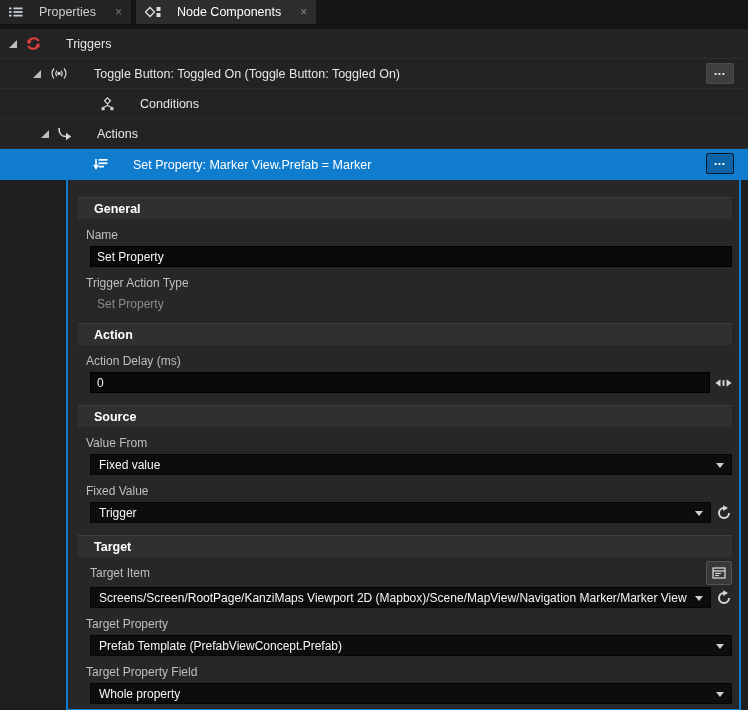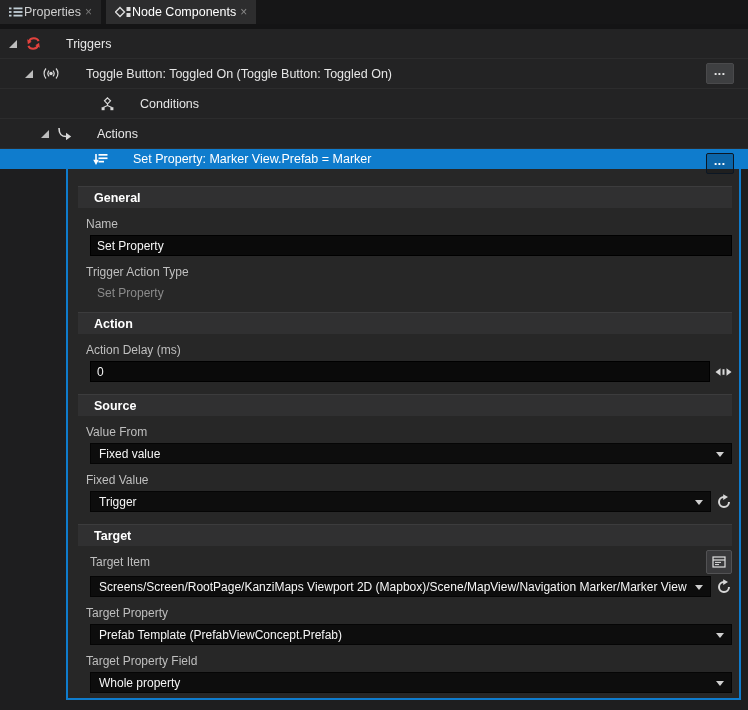--- a/index.html
+++ b/index.html
@@ -6,38 +6,38 @@
   html, body { width: 748px; height: 710px; overflow: hidden; }
   body {
     background: #1e1e1f;
     font-family: "Liberation Sans", sans-serif;
     color: #e4e4e4;
     position: relative;
   }
   
   .tabbar { height: 24px; background: #161617; display: flex; align-items: stretch; }
   .tab {
-    display: flex; align-items: center; gap: 1px;
+    display: flex; align-items: center; gap: 16px;
     padding: 0 9px; margin-right: 5px;
     background: #242425; color: #cfcfcf; font-size: 12.5px;
     cursor: default; white-space: nowrap;
   }
   .tab.active { background: #2d2d2e; color: #ffffff; }
   .tab .close { font-size: 12px; color: #7a7a7a; margin-left: 3px; line-height: 1; }
   .tab.active .close { color: #8a8a8a; }
   .strip { height: 5px; background: #141415; }
 
   
   .tree-row {
     height: 30px; display: flex; align-items: center;
     background: #232324; border-bottom: 1px solid #2c2c2d;
     font-size: 12.5px; color: #e6e6e6; position: relative;
   }
   .tree-row.selected {
-    background: #0f7ccd; border-bottom: none; color: #ffffff; height: 20px;
+    background: #0f7ccd; border-bottom: none; color: #ffffff; height: 31px;
   }
   .tri { width: 10px; height: 10px; flex: 0 0 auto; }
   .ticon { flex: 0 0 auto; display: inline-flex; align-items: center; }
   .tlabel { margin-left: 25px; white-space: nowrap; }
   .more-btn {
     position: absolute; right: 14px; top: 4px;
     width: 28px; height: 21px; border-radius: 2px;
     background: #3e3f41; border: 1px solid #4a4a4c;
     color: #e8e8e8; font-size: 8px; letter-spacing: 1px;
     display: flex; align-items: center; justify-content: center; cursor: pointer;
@@ -132,21 +132,21 @@
     <svg width="15" height="13" viewBox="0 0 15 13">
       <path d="M12.6 4.2 A5 4.3 0 0 0 3.2 4.0" fill="none" stroke="#e2423d" stroke-width="2"></path>
       <polygon points="1.2,2.2 5.6,4.8 1.9,7.2" fill="#e2423d"></polygon>
       <path d="M2.4 8.8 A5 4.3 0 0 0 11.8 9.0" fill="none" stroke="#e2423d" stroke-width="2"></path>
       <polygon points="13.8,10.8 9.4,8.2 13.1,5.8" fill="#e2423d"></polygon>
     </svg>
   </span>
   <span class="tlabel">Triggers</span>
 </div>
 
-<div class="tree-row" style="padding-left:24px">
+<div class="tree-row" style="padding-left:32px">
   <svg class="tri" viewBox="0 0 10 10">
       <polygon points="9,1 9,9 1,9" fill="#bdbdbd"></polygon>
     </svg>
   <span class="ticon" style="margin-left:7px">
     <svg width="20" height="13" viewBox="0 0 20 13">
       <path d="M5 1.5 A7.5 7.5 0 0 0 5 11.5" fill="none" stroke="#d8d8d8" stroke-width="1.2"></path>
       <path d="M8 3.6 A4.6 4.6 0 0 0 8 9.4" fill="none" stroke="#d8d8d8" stroke-width="1.2"></path>
       <circle cx="10" cy="6.5" r="1.7" fill="#d8d8d8"></circle>
       <path d="M12 3.6 A4.6 4.6 0 0 1 12 9.4" fill="none" stroke="#d8d8d8" stroke-width="1.2"></path>
       <path d="M15 1.5 A7.5 7.5 0 0 1 15 11.5" fill="none" stroke="#d8d8d8" stroke-width="1.2"></path>

